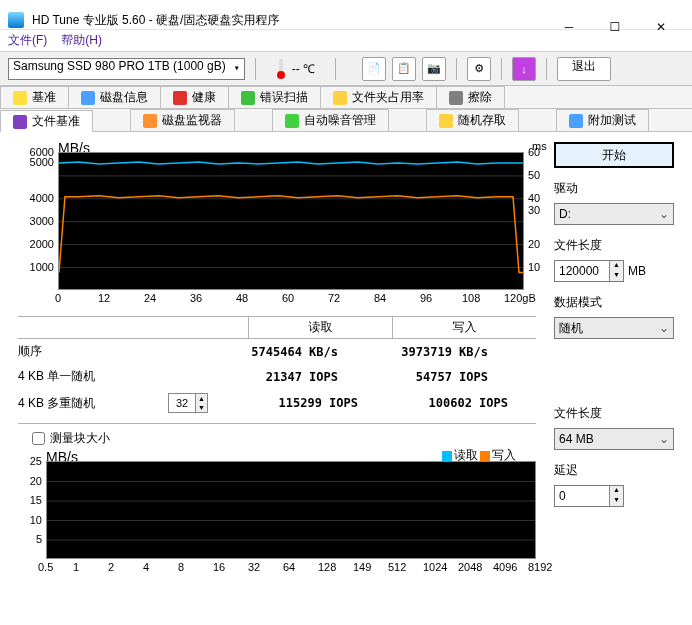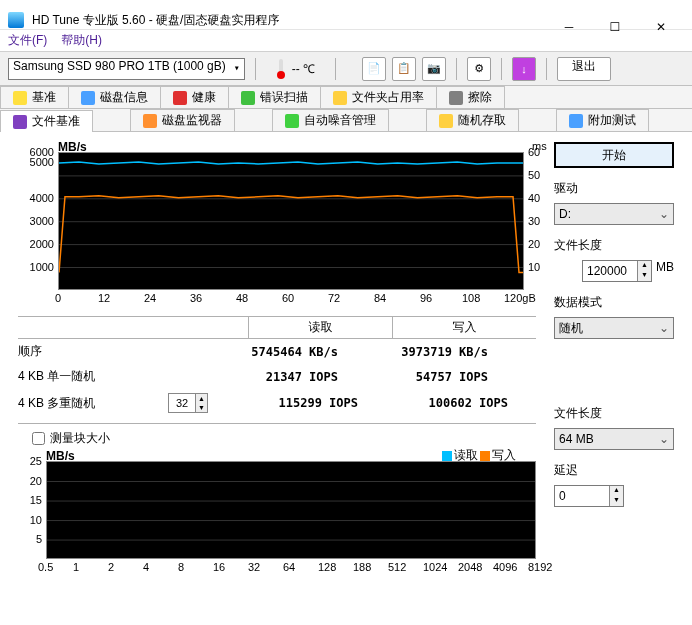--- a/index.html
+++ b/index.html
@@ -28,40 +28,40 @@
 .leftcol { flex: 1; }
 .rightcol { width: 120px; display: flex; flex-direction: column; gap: 6px; }
 .cbrow { display: flex; align-items: center; gap: 5px; margin-bottom: 4px; }
 .cbrow input { width: 13px; height: 13px; }
 .chart { position: relative; margin-left: 6px; }
 .chart-body { position: absolute; background: #000; border: 1px solid #888; }
 .ylabel, .ylabel-r { position: absolute; color: #000; font-size: 11px; text-align: right; }
 .ylabel { width: 30px; }
 .ylabel-r { width: 20px; text-align: left; }
 .xlabel { position: absolute; color: #000; font-size: 11px; }
-.unit-l { position: absolute; font-size: 12px; font-weight: bold; }
+.unit-l { position: absolute; font-size: 14px; }
 .unit-r { position: absolute; font-size: 11px; }
 .legend-mini { position: absolute; font-size: 11px; display: flex; gap: 2px; align-items: center; }
 .legend-sw { width: 10px; height: 10px; }
 .results { margin-top: 6px; }
 .results-header { display: flex; border-top: 1px solid #b0b0b0; border-bottom: 1px solid #b0b0b0; }
 .results-header div { flex: 1; text-align: center; padding: 2px 0; border-left: 1px solid #b0b0b0; }
 .results-header div:first-child { border-left: none; }
 .res-row { display: flex; align-items: center; padding: 4px 0; font-family: "SimSun", monospace; }
 .res-label { width: 170px; }
 .res-read { width: 150px; text-align: right; font-family: monospace; font-weight: bold; }
 .res-write { width: 150px; text-align: right; font-family: monospace; font-weight: bold; }
 .spin { width: 40px; height: 20px; border: 1px solid #888; display: inline-flex; }
 .spin input { border: none; width: 26px; text-align: center; font-size: 11px; }
 .spin .arrows { width: 13px; border-left: 1px solid #888; display: flex; flex-direction: column; }
 .spin .arrows span { flex: 1; font-size: 7px; display: flex; align-items: center; justify-content: center; background: #eee; }
 .side-label { font-size: 12px; margin-top: 6px; }
 .side-select { height: 22px; border: 1px solid #7a7a7a; background: #eaeaea; padding: 0 4px; display: flex; align-items: center; justify-content: space-between; }
 .side-select::after { content: "⌄"; font-size: 12px; color: #555; }
-.side-input-row { display: flex; align-items: flex-start; gap: 4px; margin-left: 28px; }
+.side-input-row { display: flex; align-items: center; gap: 4px; }
 .side-input { height: 22px; border: 1px solid #7a7a7a; display: flex; }
 .side-input input { border: none; padding: 0 4px; font-size: 12px; }
 .start-btn { height: 26px; border: 2px solid #000000; background: #e5f1fb; display: flex; align-items: center; justify-content: center; }
 hr.sep-h { border: none; border-top: 1px solid #b0b0b0; margin: 6px 0; }
 svg.plot { position: absolute; inset: 0; }
 </style>
 </head>
 <body>
 
 <div class="titlebar">
@@ -173,21 +173,21 @@
       <span class="ylabel" style="left:0;top:4px;">6000</span>
       <span class="ylabel" style="left:0;top:14px;">5000</span>
       <span class="ylabel" style="left:0;top:50px;">4000</span>
       <span class="ylabel" style="left:0;top:73px;">3000</span>
       <span class="ylabel" style="left:0;top:96px;">2000</span>
       <span class="ylabel" style="left:0;top:119px;">1000</span>
 
       <span class="ylabel-r" style="left:504px;top:4px;">60</span>
       <span class="ylabel-r" style="left:504px;top:27px;">50</span>
       <span class="ylabel-r" style="left:504px;top:50px;">40</span>
-      <span class="ylabel-r" style="left:504px;top:73px;">30</span>
+      <span class="ylabel-r" style="left:504px;top:62px;">30</span>
       <span class="ylabel-r" style="left:504px;top:96px;">20</span>
       <span class="ylabel-r" style="left:504px;top:119px;">10</span>
 
       <span class="xlabel" style="left:31px;top:150px;">0</span>
       <span class="xlabel" style="left:74px;top:150px;">12</span>
       <span class="xlabel" style="left:120px;top:150px;">24</span>
       <span class="xlabel" style="left:166px;top:150px;">36</span>
       <span class="xlabel" style="left:212px;top:150px;">48</span>
       <span class="xlabel" style="left:258px;top:150px;">60</span>
       <span class="xlabel" style="left:304px;top:150px;">72</span>
@@ -262,21 +262,21 @@
       <div id="bs-xticks">
           <span class="xlabel" style="left: 14px; top: 110px;">0.5</span>
           <span class="xlabel" style="left: 49px; top: 110px;">1</span>
           <span class="xlabel" style="left: 84px; top: 110px;">2</span>
           <span class="xlabel" style="left: 119px; top: 110px;">4</span>
           <span class="xlabel" style="left: 154px; top: 110px;">8</span>
           <span class="xlabel" style="left: 189px; top: 110px;">16</span>
           <span class="xlabel" style="left: 224px; top: 110px;">32</span>
           <span class="xlabel" style="left: 259px; top: 110px;">64</span>
           <span class="xlabel" style="left: 294px; top: 110px;">128</span>
-          <span class="xlabel" style="left: 329px; top: 110px;">188</span>
+          <span class="xlabel" style="left: 329px; top: 110px;">149</span>
           <span class="xlabel" style="left: 364px; top: 110px;">512</span>
           <span class="xlabel" style="left: 399px; top: 110px;">1024</span>
           <span class="xlabel" style="left: 434px; top: 110px;">2048</span>
           <span class="xlabel" style="left: 469px; top: 110px;">4096</span>
           <span class="xlabel" style="left: 504px; top: 110px;">8192</span>
         </div>
     </div>
 
   </div>
 

